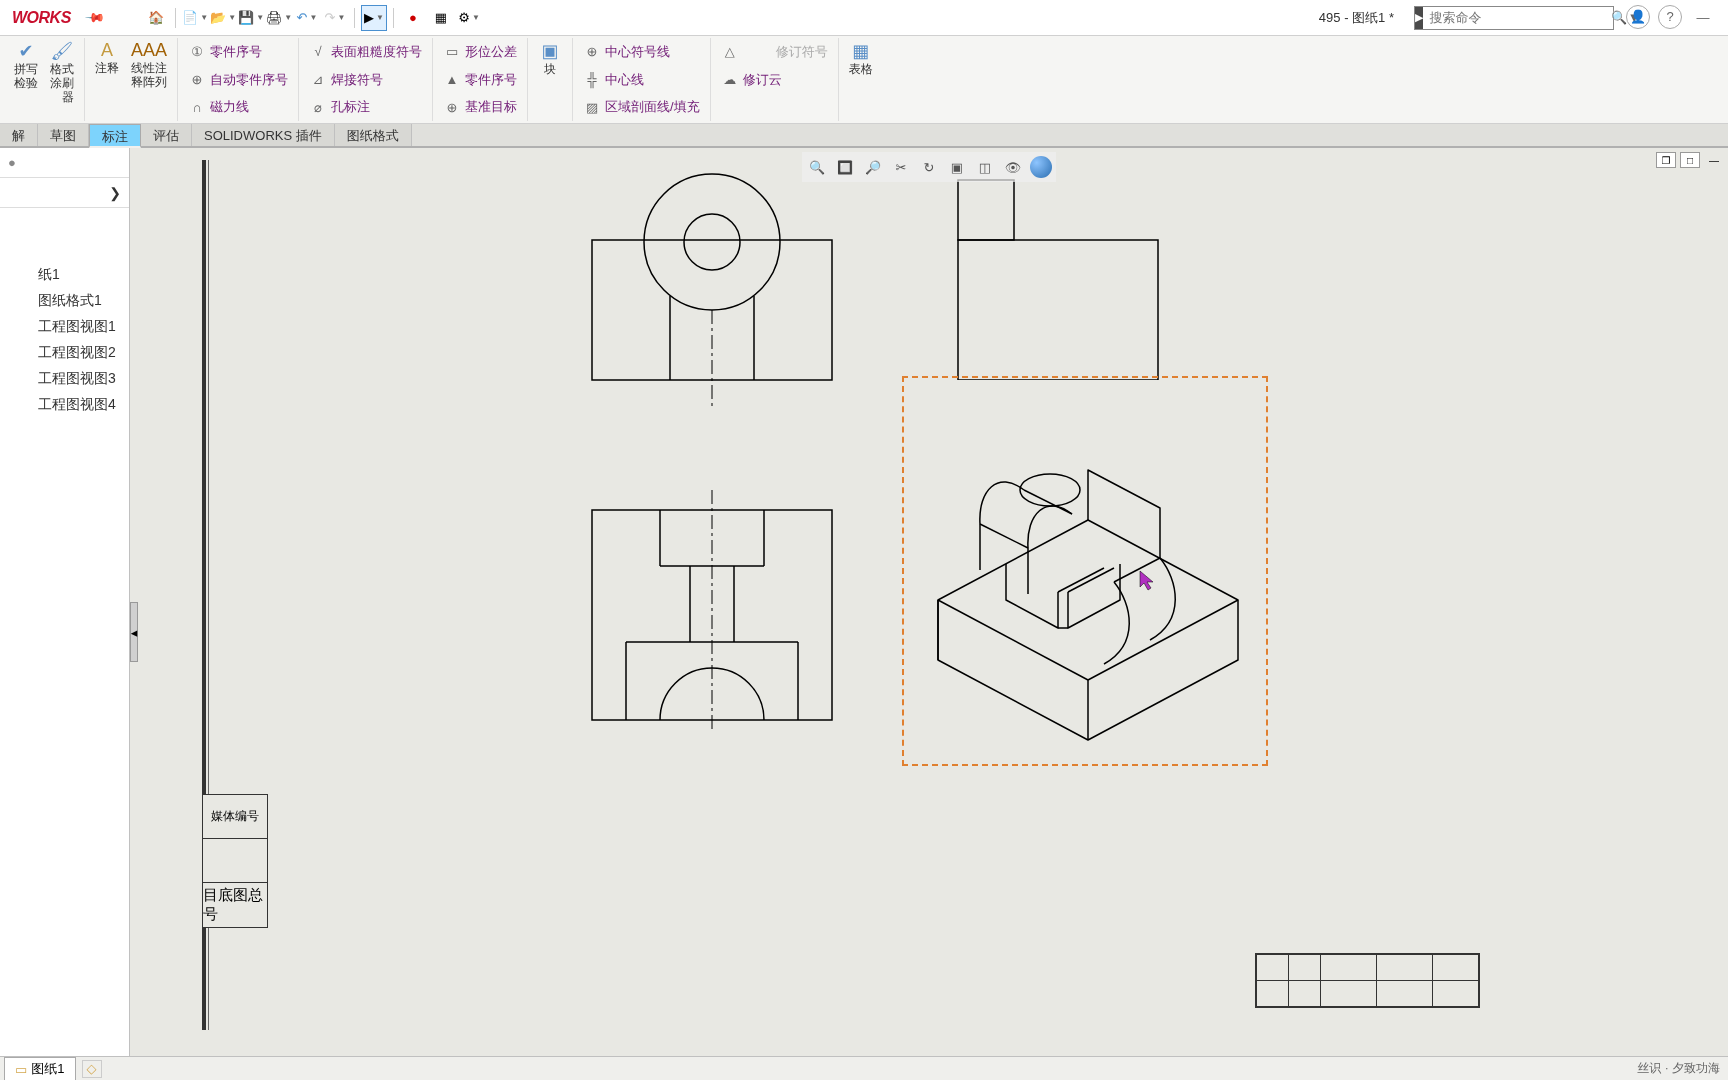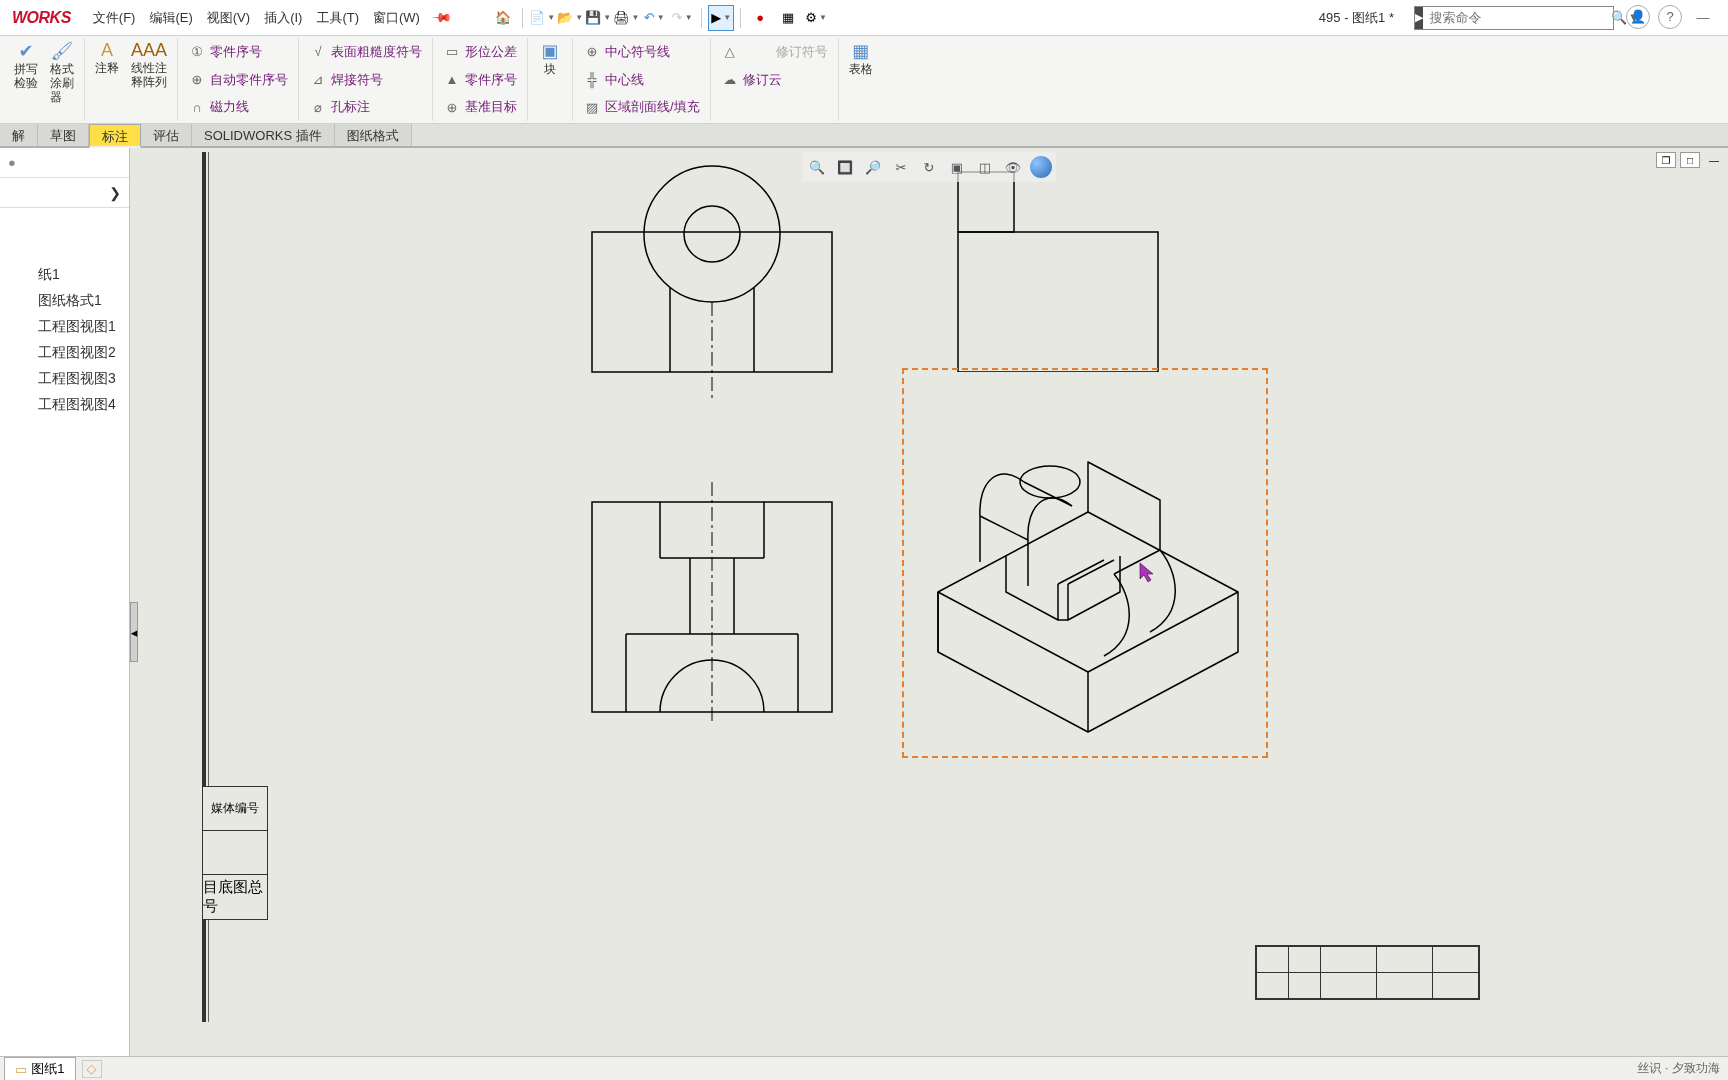--- a/index.html
+++ b/index.html
@@ -22,43 +22,43 @@
     .search-btn { width: 22px; display: flex; align-items: center; justify-content: center; color: #666; }
     .right-icons { display: flex; gap: 8px; margin-left: 12px; margin-right: 8px; }
     .right-icon { width: 24px; height: 24px; display: flex; align-items: center; justify-content: center; color: #666; cursor: pointer; border: 1px solid #aaa; border-radius: 50%; }
     
     
     .ribbon { height: 88px; background: #f5f5f3; border-bottom: 1px solid #d0d0d0; display: flex; padding: 2px 4px; }
     .ribbon-group { display: flex; flex-direction: column; border-right: 1px solid #ddd; padding: 0 6px; }
     .ribbon-row { display: flex; gap: 6px; align-items: center; height: 28px; }
     .ribbon-btn-big { display: flex; flex-direction: column; align-items: center; padding: 2px 4px; cursor: pointer; min-width: 32px; }
     .ribbon-btn-big .ic { font-size: 18px; color: #5a8fc7; }
-    .ribbon-btn-big .lbl { font-size: 12px; text-align: left; line-height: 14px; color: #333; }
+    .ribbon-btn-big .lbl { font-size: 12px; text-align: right; line-height: 14px; color: #333; }
     .ribbon-btn-sm { display: flex; align-items: center; gap: 4px; padding: 2px 4px; cursor: pointer; }
     .ribbon-btn-sm .ic { width: 18px; text-align: center; color: #666; }
     .ribbon-btn-sm .lbl { color: #701a75; }
     .ribbon-btn-sm.disabled { color: #aaa; }
     .ribbon-btn-sm.disabled .lbl { color: #aaa; margin-left: 33px; }
     
     
     .tabs { height: 24px; background: #e0e0dc; display: flex; border-bottom: 2px solid #b0b0b0; }
     .tab { padding: 3px 12px; cursor: pointer; color: #333; border-right: 1px solid #c0c0c0; background: #d8d8d4; }
-    .tab.active { background: #fde047; border-bottom: 2px solid #f0f0ee; margin-bottom: -2px; border-top: 1px solid #aaa; border-left: 1px solid #aaa; border-right: 1px solid #aaa; }
+    .tab.active { background: #7dd3fc; border-bottom: 2px solid #f0f0ee; margin-bottom: -2px; border-top: 1px solid #aaa; border-left: 1px solid #aaa; border-right: 1px solid #aaa; }
     
     
     .main { display: flex; height: calc(100% - 172px); position: relative; }
     .left-panel { width: 130px; background: #fff; border-right: 1px solid #c0c0c0; display: flex; flex-direction: column; }
     .panel-header { height: 30px; display: flex; align-items: center; justify-content: space-between; padding: 0 8px; border-bottom: 1px solid #ddd; }
     .expand-arrow { font-size: 14px; color: #333; cursor: pointer; }
     .feature-tree { padding: 4px 2px; margin-left: 32px; }
     .tree-item { padding: 4px 4px; cursor: pointer; color: #333; font-size: 14px; }
     .tree-spacer { height: 50px; }
     
     .drawing-area { flex: 1; background: #e8e8e3; position: relative; overflow: hidden; }
-    .sheet { position: absolute; left: 72px; top: 4px; width: 1300px; height: 870px; background: #e8e8e3; }
+    .sheet { position: absolute; left: 72px; top: 12px; width: 1300px; height: 870px; background: #e8e8e3; }
     .sheet-border { position: absolute; left: 0; top: 0; bottom: 0; width: 4px; background: #333; }
     .sheet-border2 { position: absolute; left: 6px; top: 0; bottom: 0; width: 1px; background: #666; }
     
     
     .view-toolbar { position: absolute; top: 4px; left: 50%; transform: translateX(-50%); display: flex; gap: 2px; background: rgba(240,240,240,0.7); padding: 2px; z-index: 10; }
     .vt-icon { width: 26px; height: 26px; display: flex; align-items: center; justify-content: center; cursor: pointer; color: #555; }
     .vt-icon.globe { background: radial-gradient(circle at 30% 30%, #8ec5ff, #2a6db0); border-radius: 50%; width: 22px; height: 22px; margin: 2px; }
     
     .win-controls { position: absolute; top: 4px; right: 4px; display: flex; gap: 4px; z-index: 10; }
     .win-btn { width: 20px; height: 16px; border: 1px solid #999; background: #fff; display: flex; align-items: center; justify-content: center; font-size: 10px; cursor: pointer; }
@@ -86,28 +86,20 @@
     .sheet-tab { padding: 2px 10px; background: #fff; border: 1px solid #aaa; border-bottom: none; margin-left: 4px; display: flex; align-items: center; gap: 4px; font-size: 13px; }
     .sheet-tab .ic { color: #d4a84f; }
     .add-sheet { width: 20px; height: 18px; margin-left: 6px; display: flex; align-items: center; justify-content: center; color: #d4a84f; cursor: pointer; border: 1px solid #ccc; }
     .status-right { margin-left: auto; padding-right: 8px; color: #666; font-size: 12px; }
   </style>
 </head>
 <body>
 
 <div class="menu-bar">
   <span class="logo">WORKS</span>
-  <div class="menu-items">
-    <span class="menu-item">文件(F)</span>
-    <span class="menu-item">编辑(E)</span>
-    <span class="menu-item">视图(V)</span>
-    <span class="menu-item">插入(I)</span>
-    <span class="menu-item">工具(T)</span>
-    <span class="menu-item">窗口(W)</span>
-  </div>
   <span class="pin-icon">📌</span>
   <div class="toolbar-icons">
     <span class="tb-icon">🏠</span>
     <span class="tb-sep"></span>
     <span class="tb-icon">📄<span class="dropdown-arrow">▼</span></span>
     <span class="tb-icon">📂<span class="dropdown-arrow">▼</span></span>
     <span class="tb-icon">💾<span class="dropdown-arrow">▼</span></span>
     <span class="tb-icon">🖨<span class="dropdown-arrow">▼</span></span>
     <span class="tb-icon" style="color:#4a90d0">↶<span class="dropdown-arrow">▼</span></span>
     <span class="tb-icon" style="color:#ccc">↷<span class="dropdown-arrow">▼</span></span>

